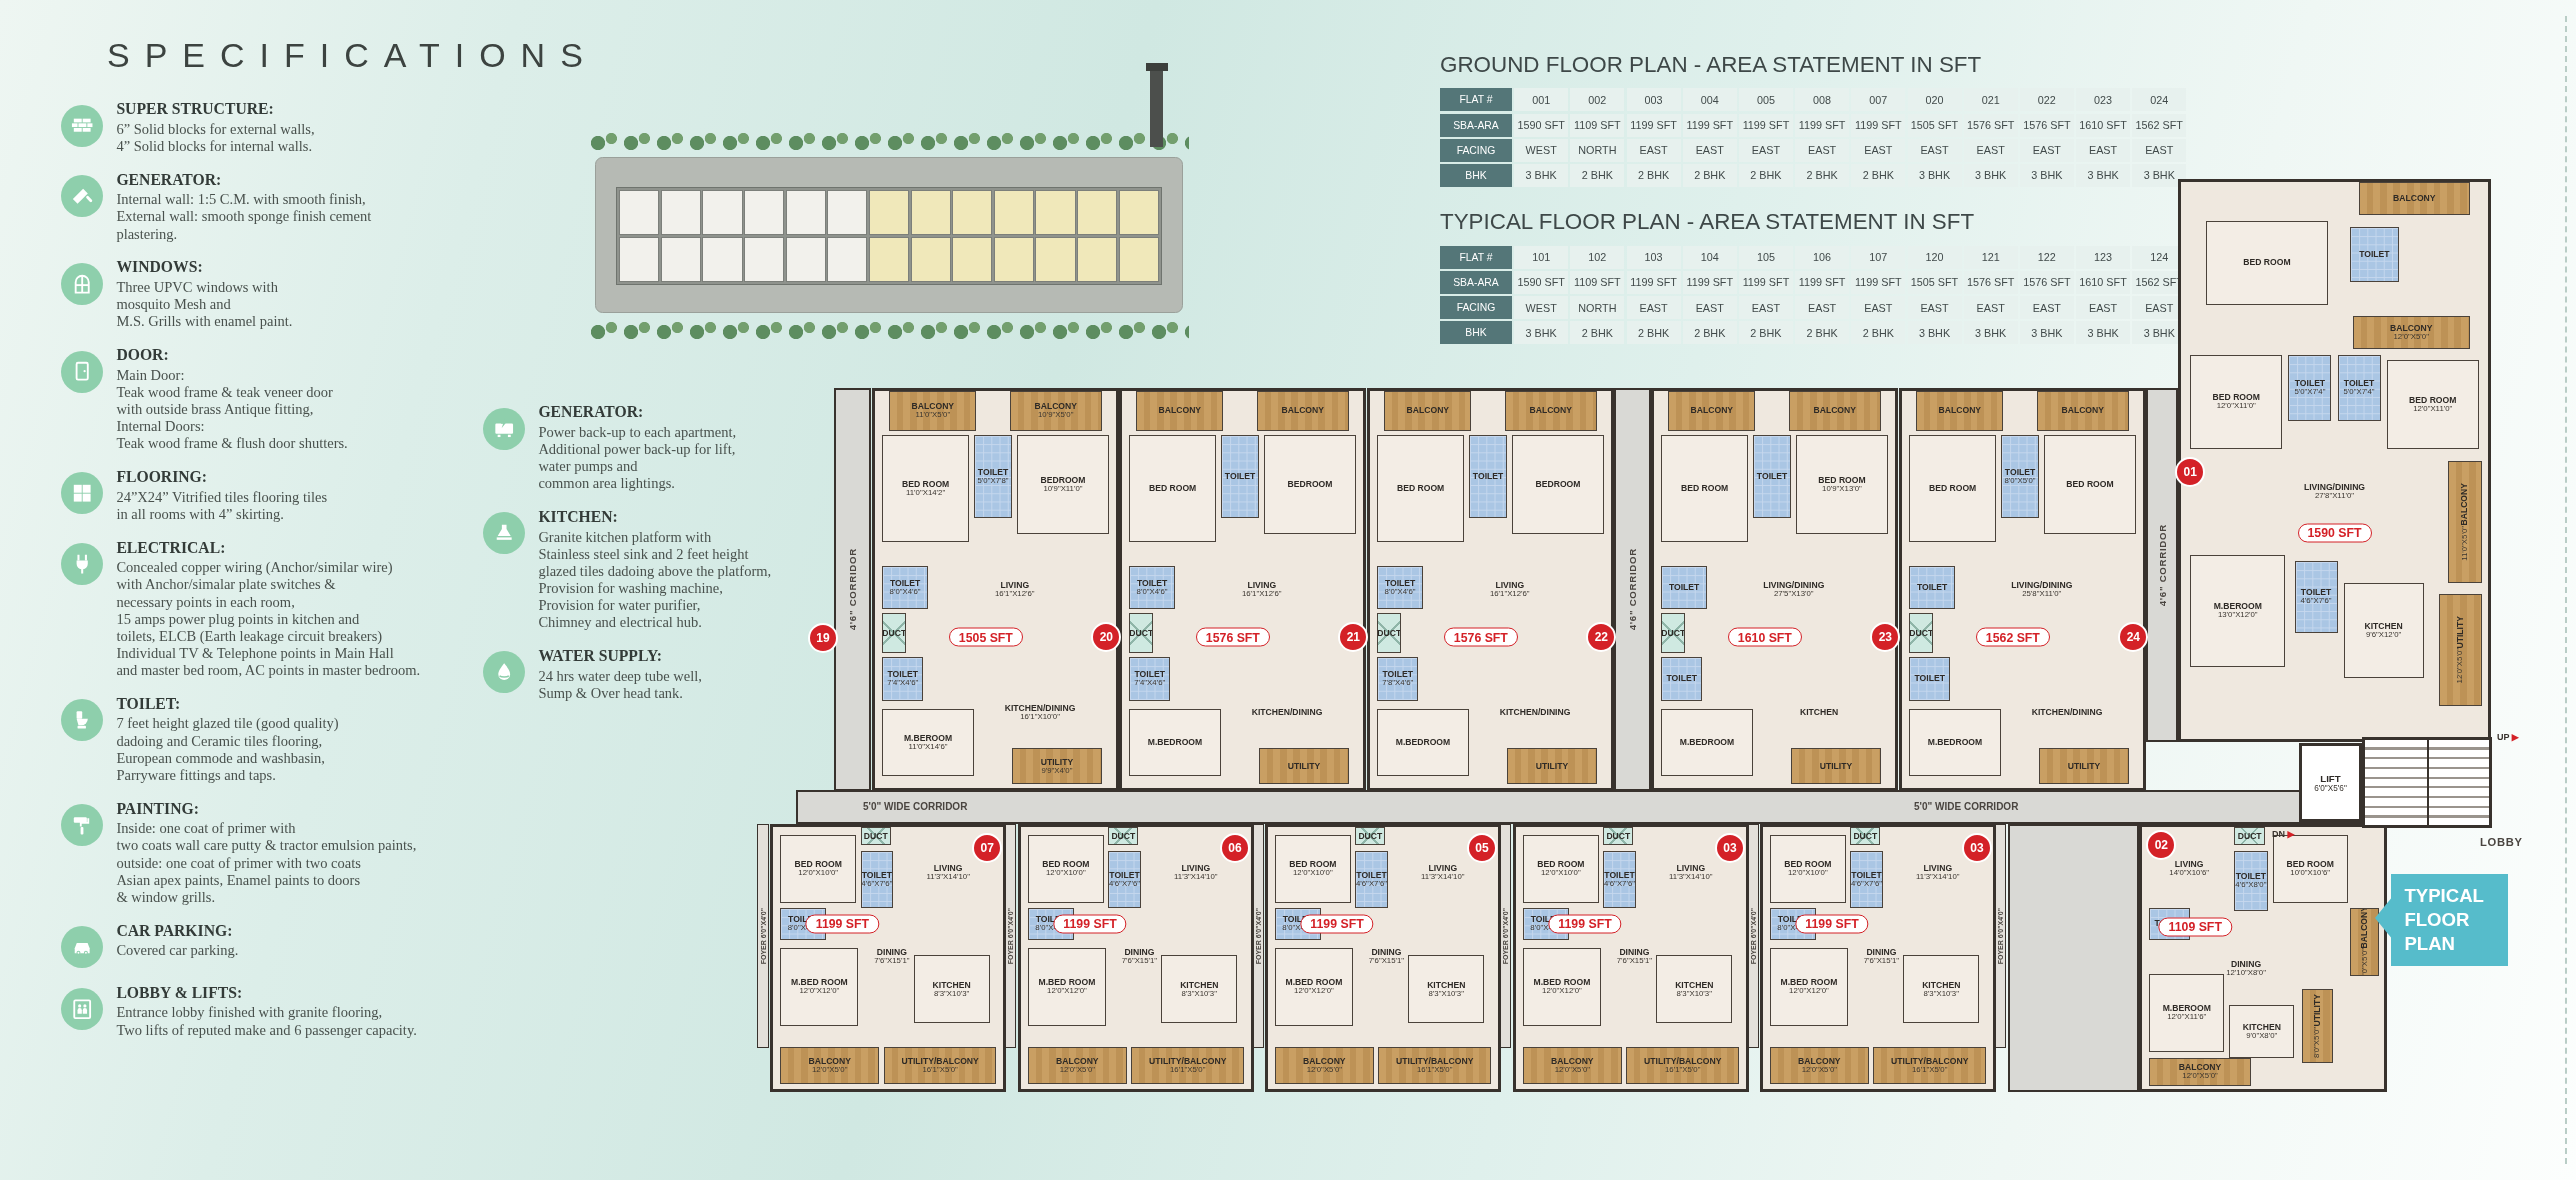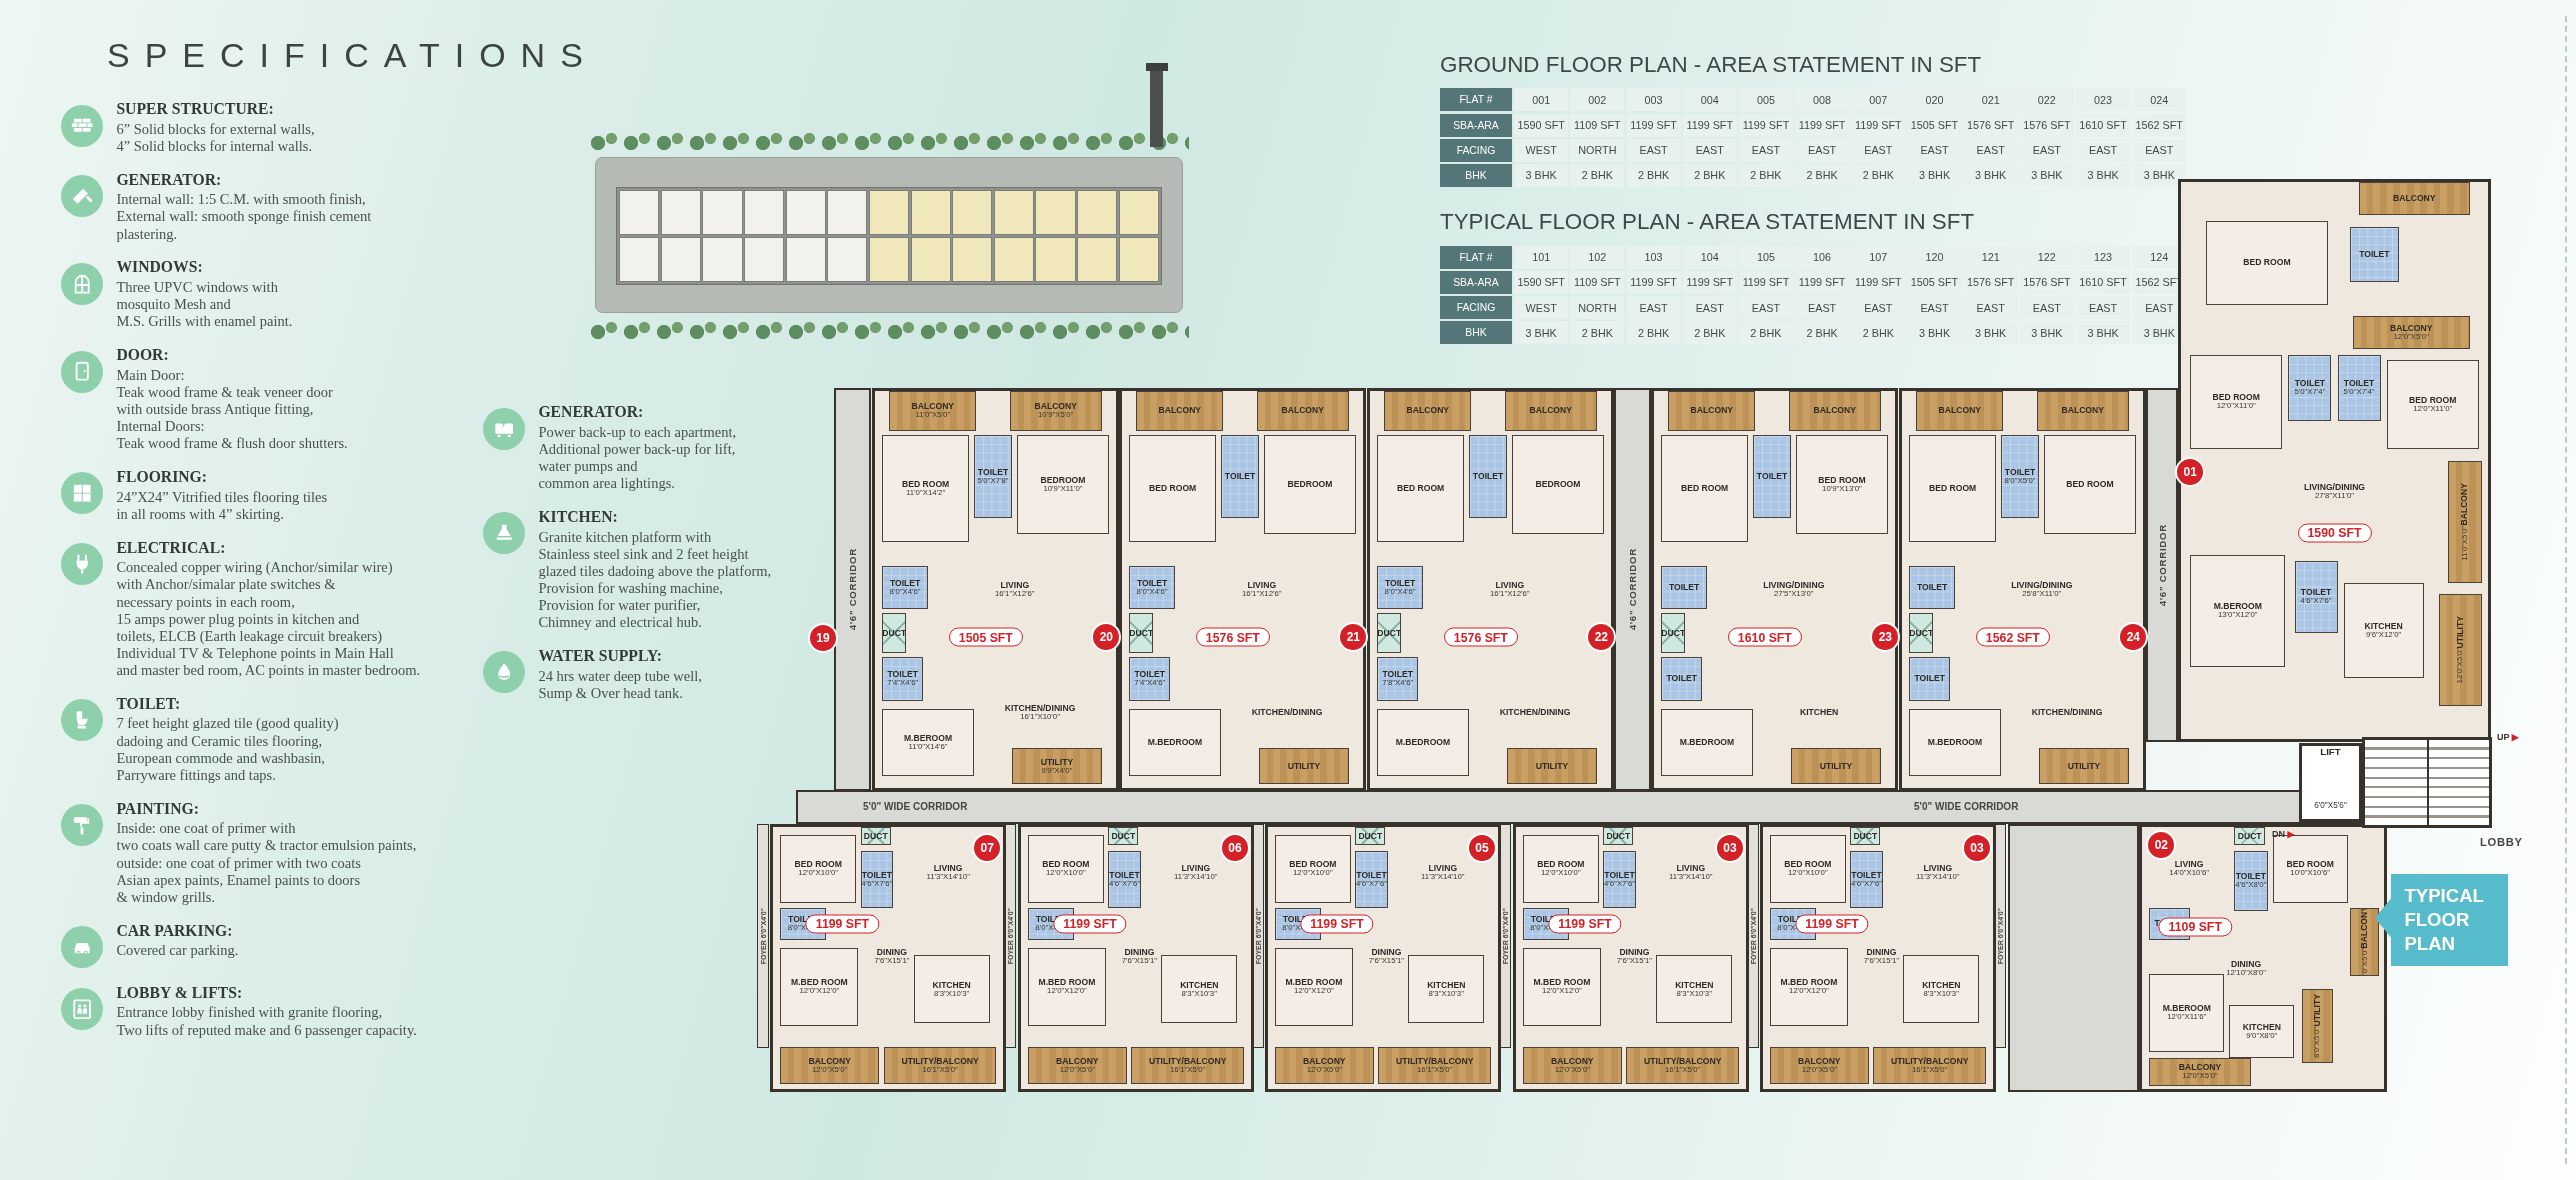--- a/index.html
+++ b/index.html
@@ -65,21 +65,21 @@
   .vtext{writing-mode:vertical-rl;transform:rotate(180deg);font-size:9.7px;font-weight:bold;color:#4a4540;
     white-space:nowrap;letter-spacing:0.7px;}
   .corridorV{display:flex;align-items:center;justify-content:center;}
   .foyer{display:flex;align-items:center;justify-content:center;}
   .foyer .vtext{font-size:7px;letter-spacing:0;}
   .hlab{position:absolute;font-size:10px;font-weight:bold;color:#4a4540;white-space:nowrap;}
   .stairs{position:absolute;border:3px solid #38322d;box-sizing:border-box;
     background:repeating-linear-gradient(0deg,#ffffff 0 7.5px,#9a948d 7.5px 9.7px);}
   .stairs::after{content:"";position:absolute;left:50%;top:0;bottom:0;width:2.2px;background:#38322d;}
   .lift{position:absolute;border:3px solid #38322d;background:#fff;box-sizing:border-box;
-    display:flex;flex-direction:column;align-items:center;justify-content:flex-start;z-index:4;gap:44px;}
+    display:flex;flex-direction:column;align-items:center;justify-content:center;z-index:4;}
   .lift .rn{font-size:9.7px;font-weight:bold;color:#2e2a26;}
   .lift .rd{font-size:8.2px;color:#3a352f;}
   .updn{position:absolute;font-size:9px;font-weight:bold;color:#38322d;z-index:5;}
   .updn .arrow{color:#d42127;}
   .lobby{position:absolute;font-size:11.2px;font-weight:bold;color:#4a4540;letter-spacing:0.7px;}
   
   .callout{position:absolute;left:2391px;top:874px;width:104px;height:92px;background:#56bccb;color:#fff;
     display:flex;flex-direction:column;justify-content:center;padding-left:13.4px;gap:2.2px;
     font-size:18.6px;font-weight:bold;z-index:8;}
   .callout::before{content:"";position:absolute;left:-34px;top:22.4px;width:0;height:0;

